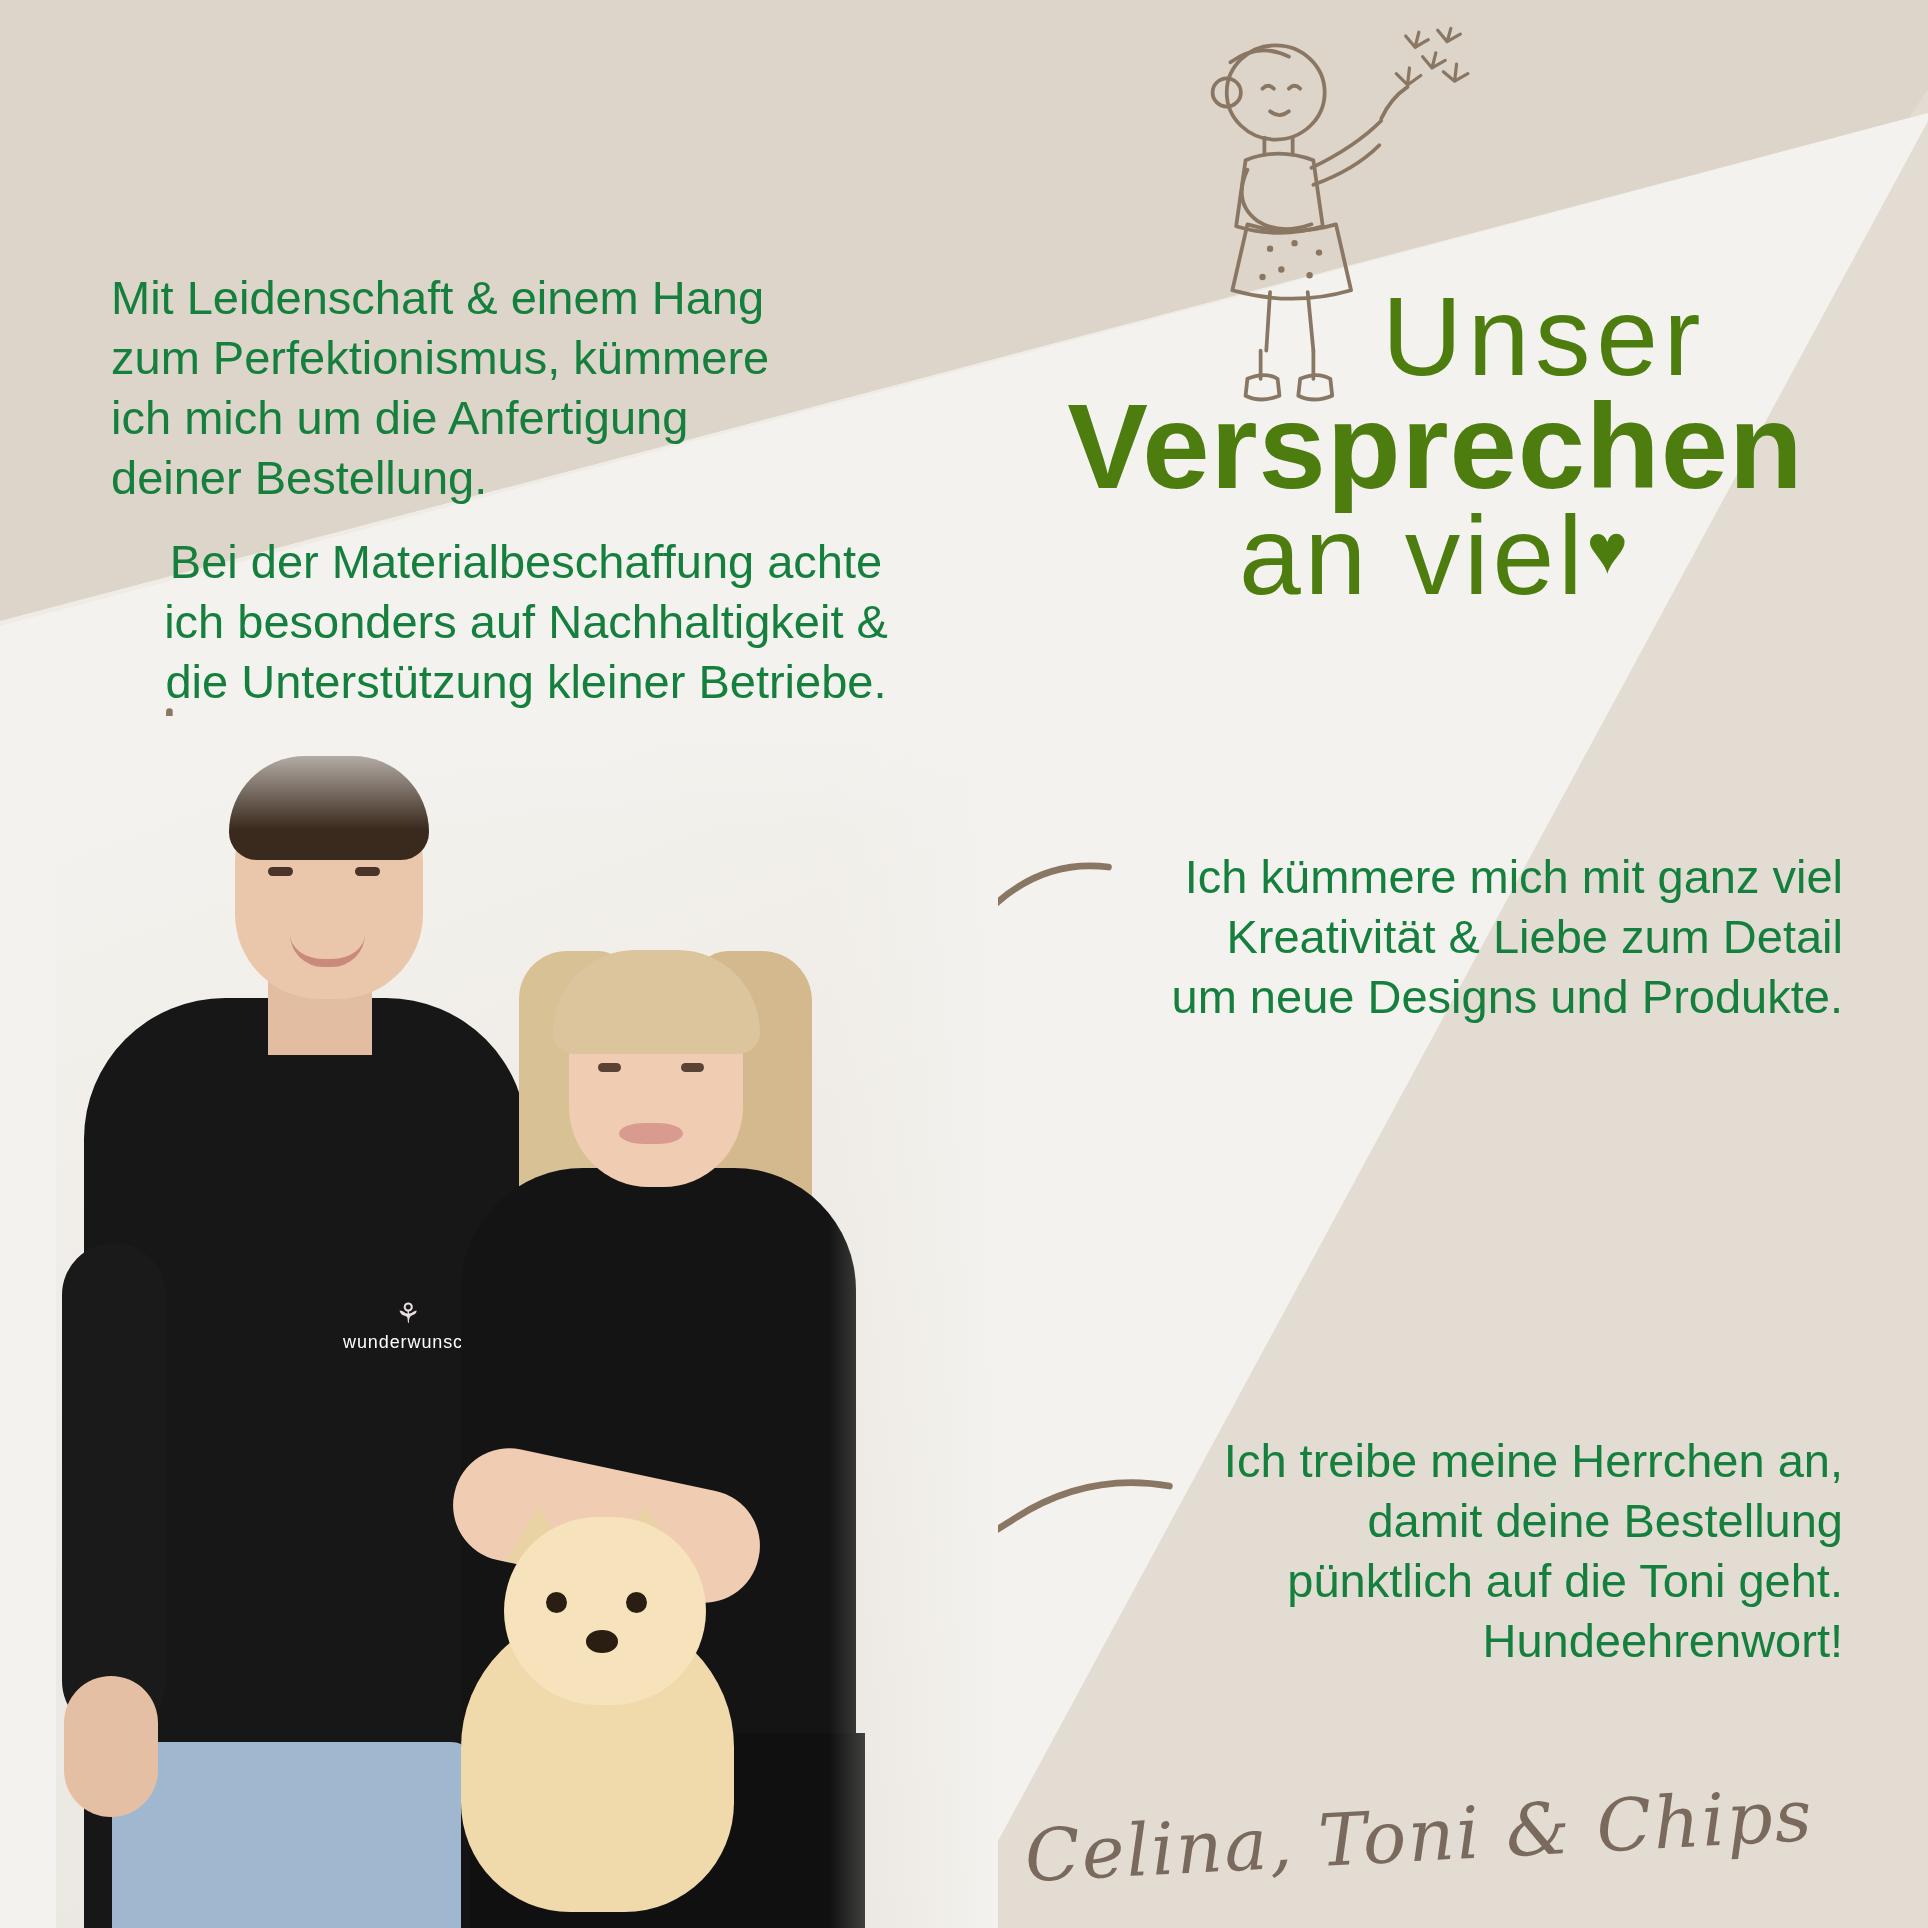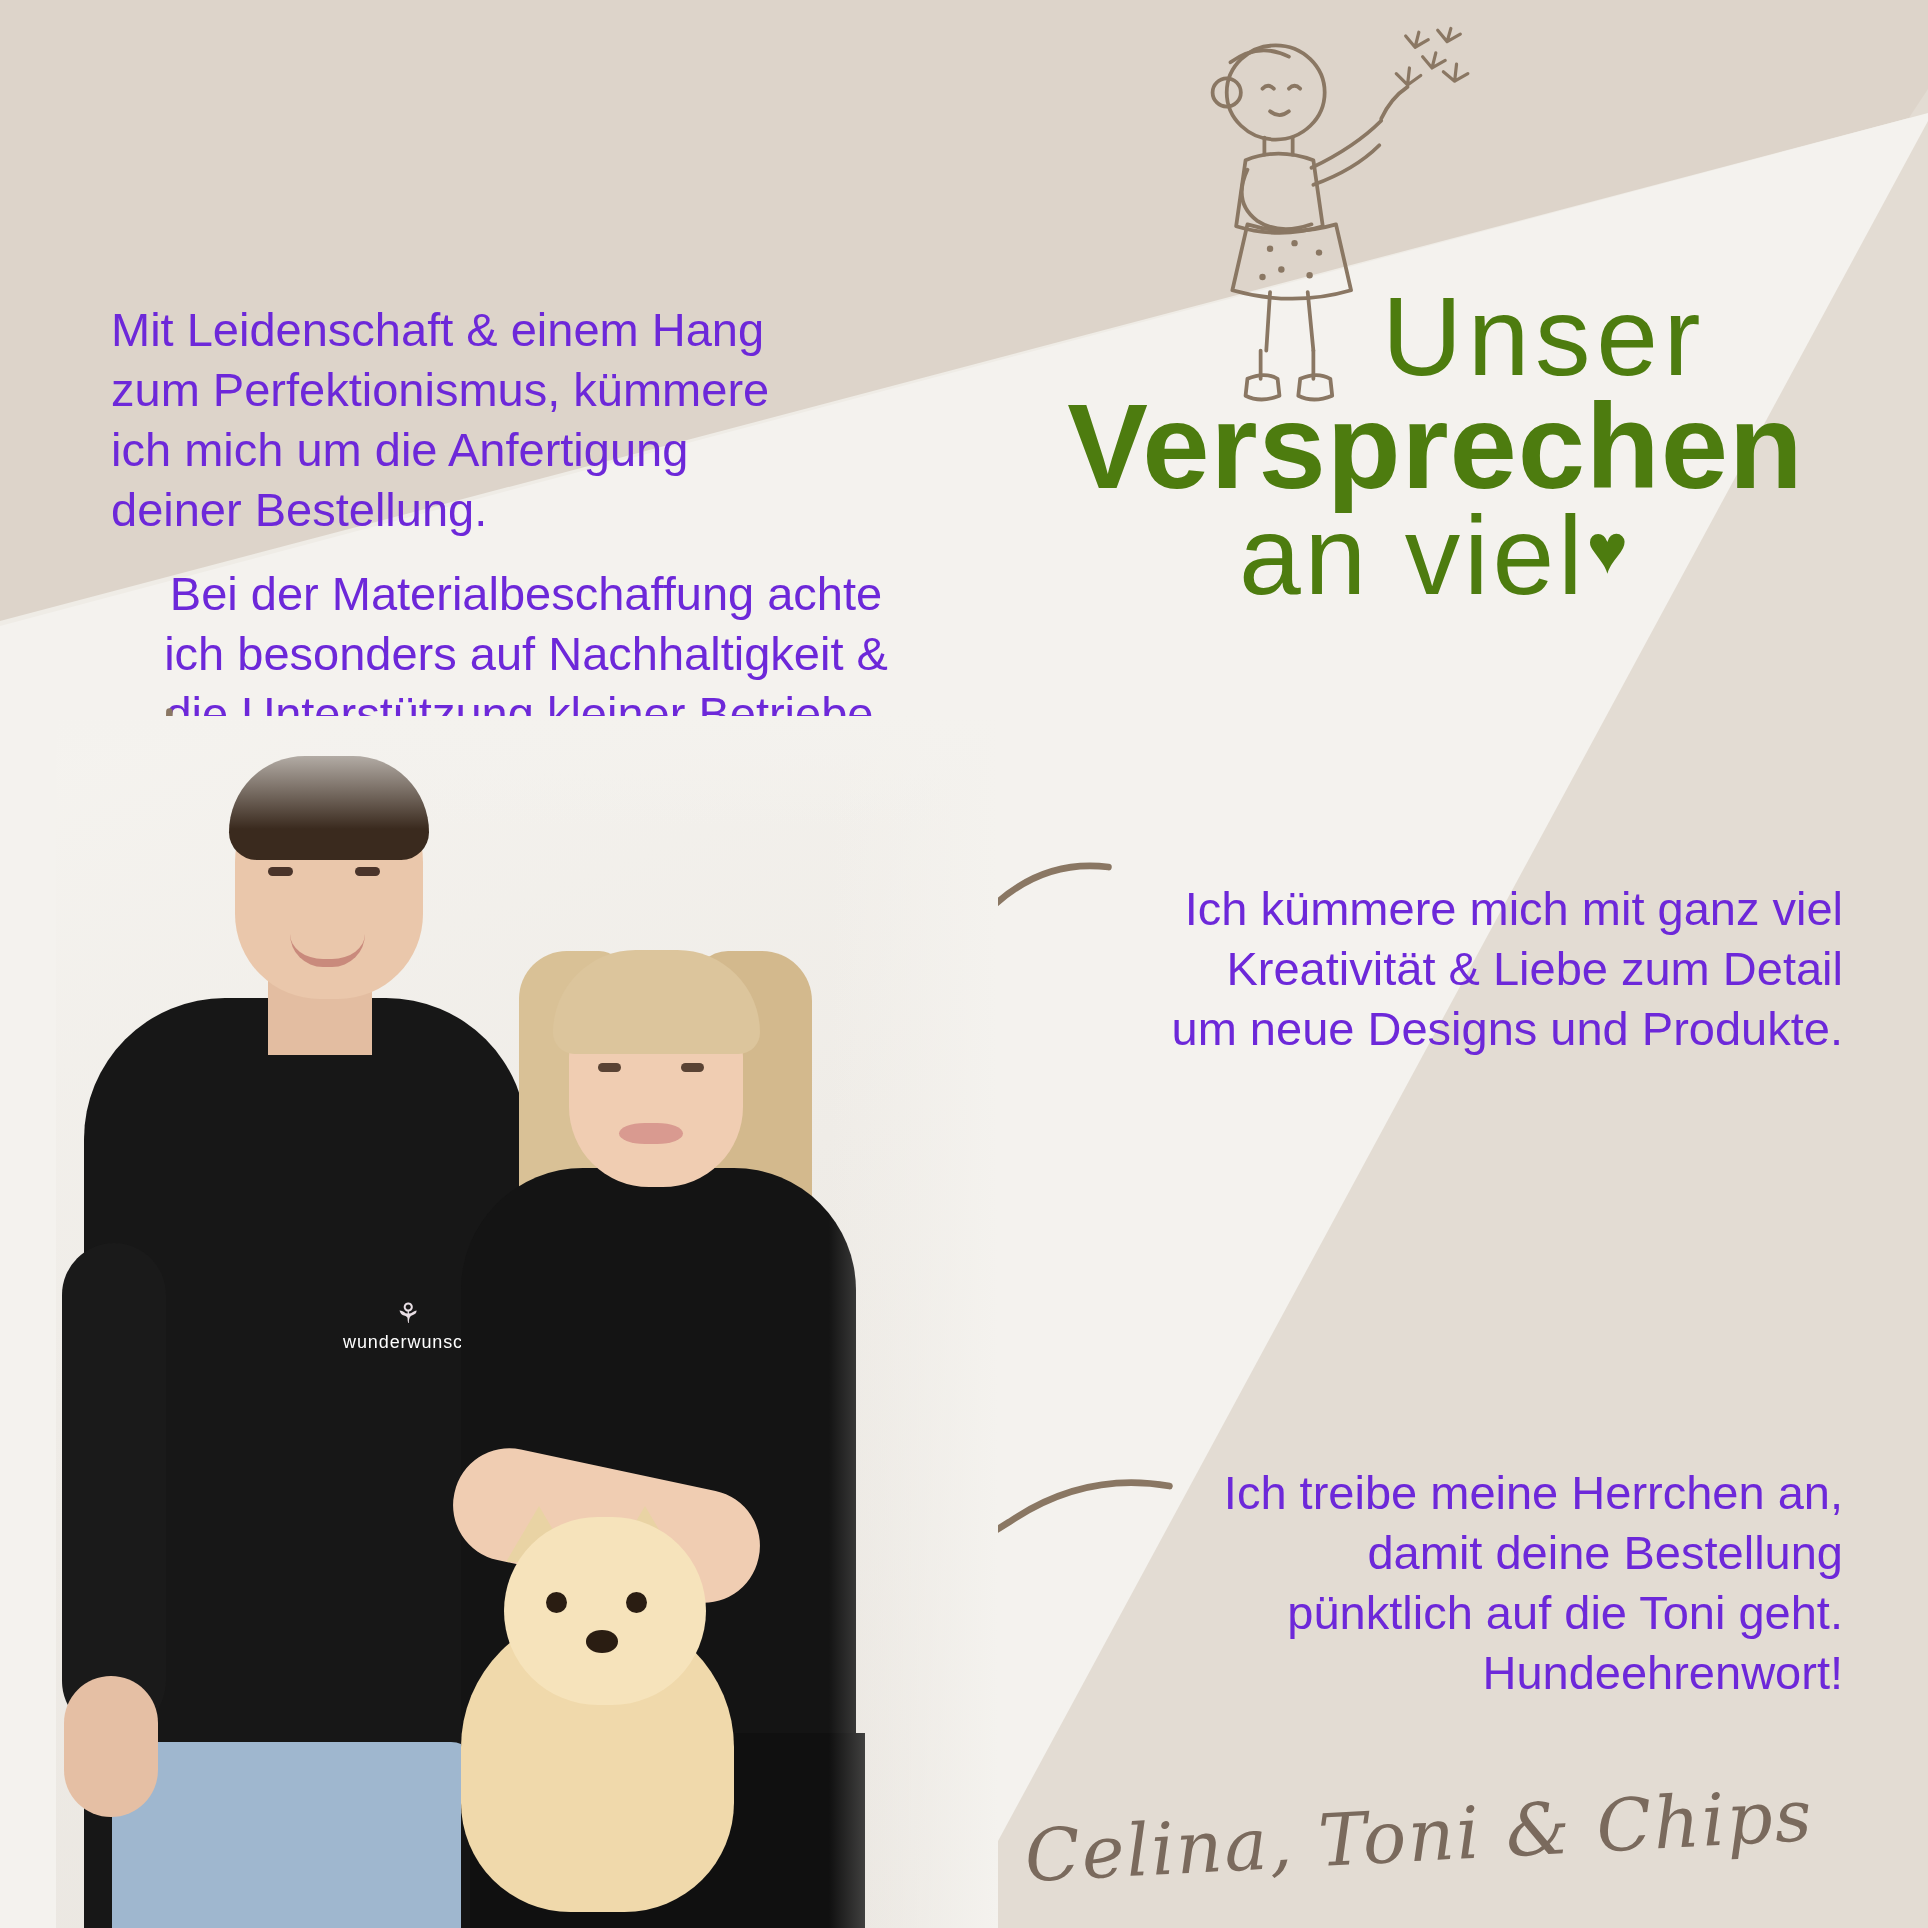--- a/index.html
+++ b/index.html
@@ -89,25 +89,24 @@
     position: absolute;
     left: 1172px;
     top: 19px;
     width: 311px;
     height: 405px;
   }
 
   
   .para {
     position: absolute;
-    color: #6d28d9;
+    color: #15803d;
     font-size: 47px;
     line-height: 1.28;
     white-space: pre-line;
-    margin-top: 32px;
   }
   .para-left-1 {
     left: 111px;
     top: 268px;
     width: 772px;
     text-align: left;
   }
   .para-left-2 {
     left: 93px;
     top: 532px;

